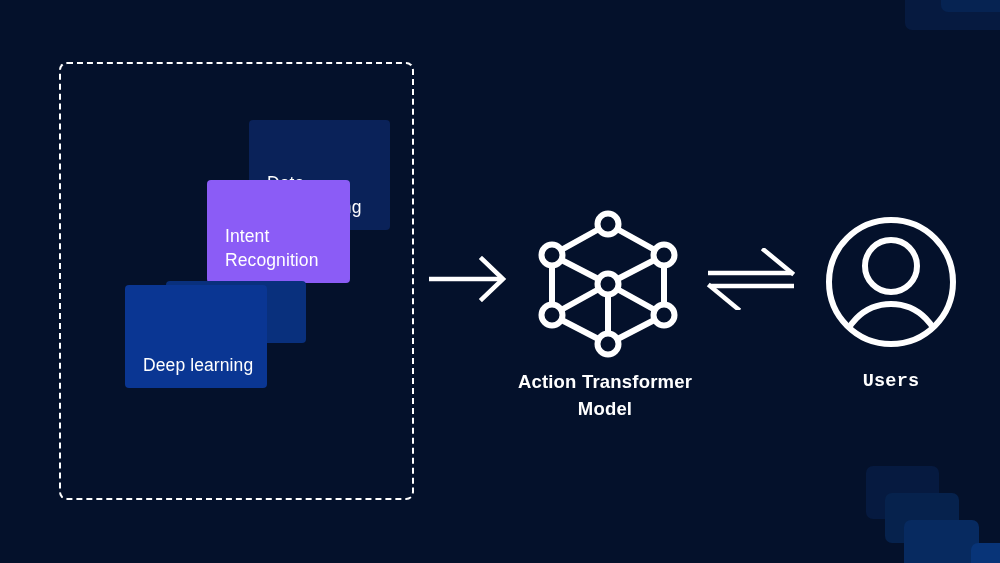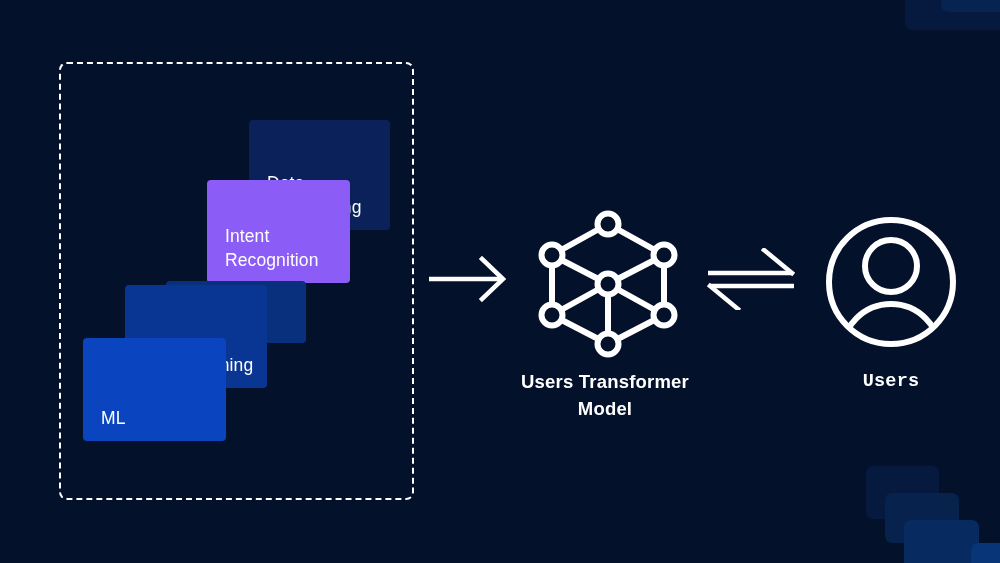--- a/index.html
+++ b/index.html
@@ -142,23 +142,20 @@
   </div>
 
   <div class="stack-card card-nlp">
     <span class="card-label">NLP</span>
   </div>
 
   <div class="stack-card card-deep">
     <span class="card-label">Deep learning</span>
   </div>
 
-  <div class="stack-card card-ml">
-    <span class="card-label">ML</span>
-  </div>
 
   <svg class="flow-arrow" id="arrow-single" viewBox="0 0 84 46">
     <line x1="1" y1="23" x2="74" y2="23" stroke="#ffffff" stroke-width="4.5" stroke-linecap="butt"></line>
     <polyline points="54,3 75,23 54,43" fill="none" stroke="#ffffff" stroke-width="4.5" stroke-linecap="square" stroke-linejoin="miter"></polyline>
   </svg>
 
   <div id="model-group">
     <svg id="model-icon" viewBox="0 0 200 160">
       <g stroke="#ffffff" stroke-width="6" fill="none" stroke-linecap="round">
 
@@ -181,21 +178,21 @@
       <g fill="#04112b" stroke="#ffffff" stroke-width="6">
         <circle cx="103" cy="21" r="10.5"></circle>
         <circle cx="47" cy="52" r="10.5"></circle>
         <circle cx="159" cy="52" r="10.5"></circle>
         <circle cx="103" cy="81" r="10.5"></circle>
         <circle cx="47" cy="112" r="10.5"></circle>
         <circle cx="159" cy="112" r="10.5"></circle>
         <circle cx="103" cy="141" r="10.5"></circle>
       </g>
     </svg>
-    <div class="node-caption">Users Transformer
+    <div class="node-caption">Action Transformer
 Model</div>
   </div>
 
   <svg class="flow-arrow" id="arrow-double" viewBox="0 0 90 62">
 
     <line x1="2" y1="25" x2="86" y2="25" stroke="#ffffff" stroke-width="4.5"></line>
     <line x1="58" y1="2" x2="86" y2="25" stroke="#ffffff" stroke-width="4.5" stroke-linecap="square"></line>
 
     <line x1="4" y1="38" x2="88" y2="38" stroke="#ffffff" stroke-width="4.5"></line>
     <line x1="32" y1="61" x2="4" y2="38" stroke="#ffffff" stroke-width="4.5" stroke-linecap="square"></line>

